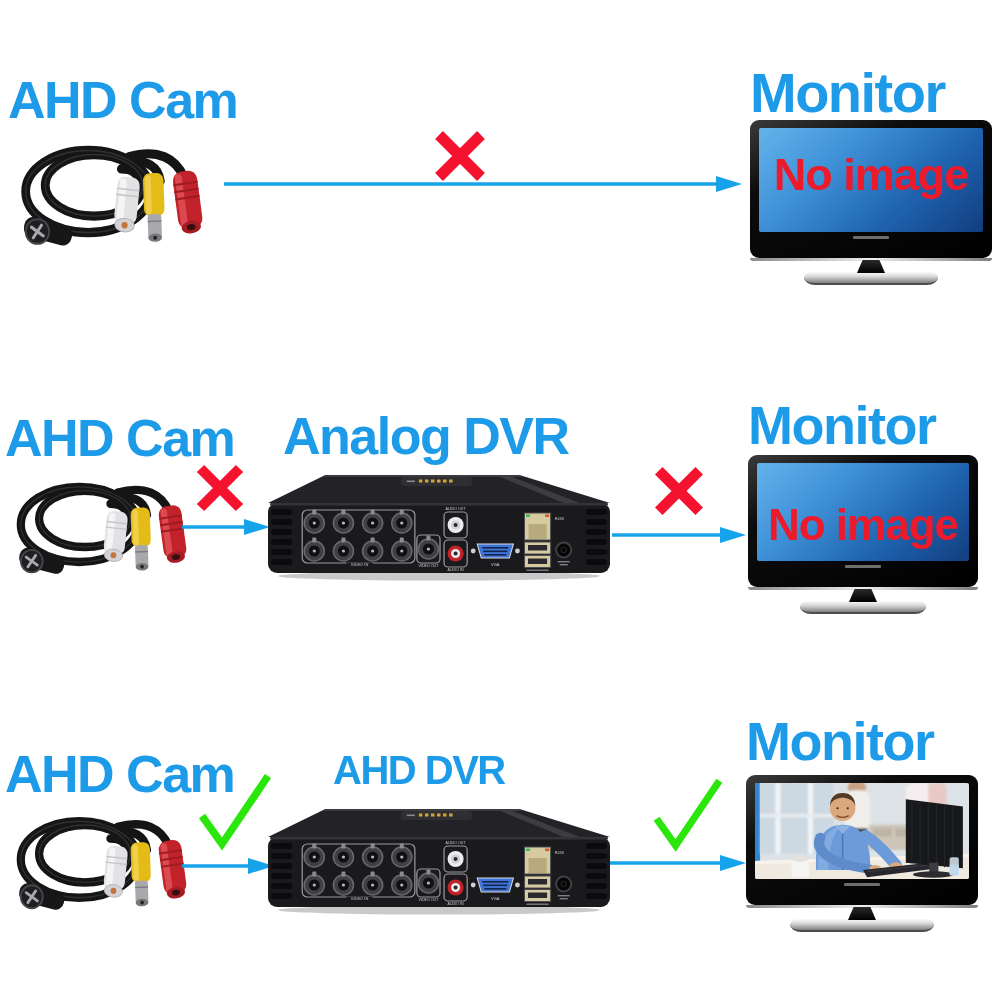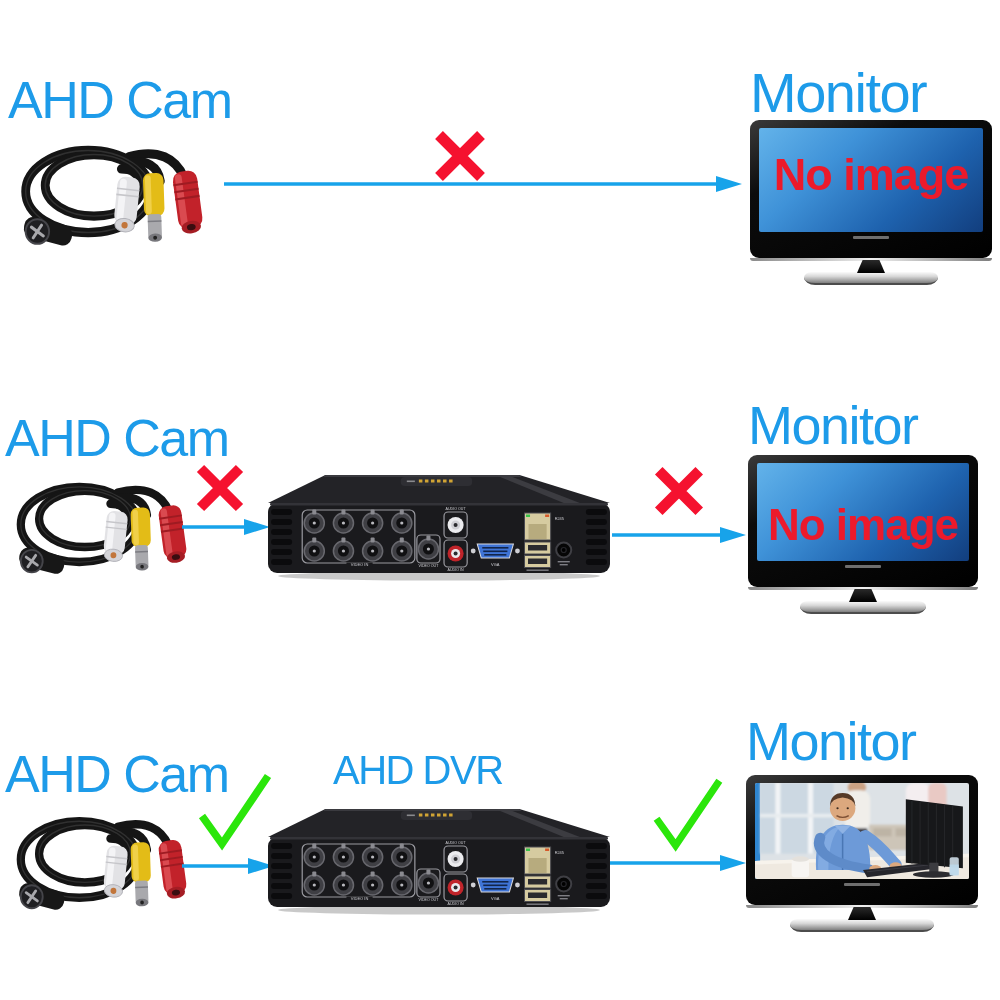--- a/index.html
+++ b/index.html
@@ -8,21 +8,21 @@
     --cross-red:#f5122f;
     --check-green:#2be60b;
     --no-image-red:#ec1a2b;
     --screen-blue-light:#63b3ea;
     --screen-blue-dark:#123e7e;
   }
   html,body{margin:0;padding:0;background:#fff;}
   #canvas{position:relative;width:1000px;height:1000px;background:#fff;overflow:hidden;
           font-family:"Liberation Sans",sans-serif;}
   .abs{position:absolute;}
-  .title{font-weight:400;color:var(--label-blue);letter-spacing:-1.5px;line-height:1.1;white-space:nowrap;}
+  .title{font-weight:700;color:var(--label-blue);letter-spacing:-1.5px;line-height:1.1;white-space:nowrap;}
   .center{text-align:left;}
   
   .arrow line{stroke:var(--arrow-blue);stroke-width:3.5;}
   .arrow polygon{fill:var(--arrow-blue);}
   
   .cross-path{stroke:var(--cross-red);stroke-width:11;fill:none;stroke-linecap:butt;}
   .check-path{stroke:var(--check-green);stroke-width:7.5;fill:none;stroke-linecap:butt;}
   
   .monitor{display:block;}
   .mon-bezel{display:flex;flex-direction:column;box-sizing:border-box;width:100%;
@@ -306,20 +306,21 @@
 
   <svg class="abs" style="left:194px;top:462px" width="52" height="52" viewBox="0 0 56 56">
       <use href="#sym-cross"></use>
     </svg>
 
   <svg class="abs arrow" style="left:182px;top:514px" width="88" height="26">
     <line x1="0" y1="13" x2="64" y2="13"></line>
     <polygon points="62,5 88,13 62,21"></polygon>
   </svg>
 
+  <div class="abs title" style="left:283px;top:408px;font-size:52px">Analog DVR</div>
 
   <div class="abs" style="left:266px;top:466px;width:346px;height:116px">
     <svg viewBox="0 0 344 116" width="100%" height="100%" preserveAspectRatio="none">
         <use href="#sym-dvr"></use>
       </svg>
   </div>
 
   <svg class="abs" style="left:652px;top:464px" width="54" height="54" viewBox="0 0 56 56">
       <use href="#sym-cross"></use>
     </svg>

